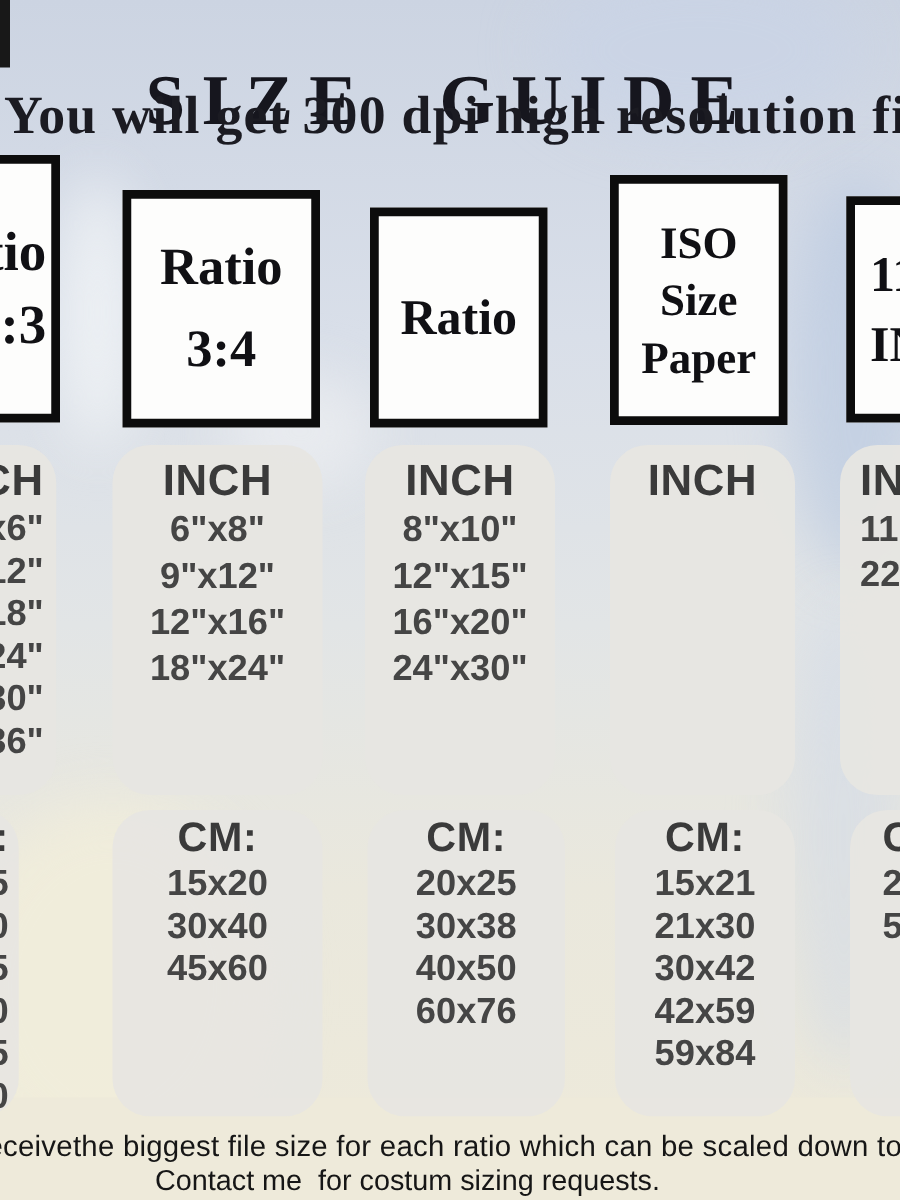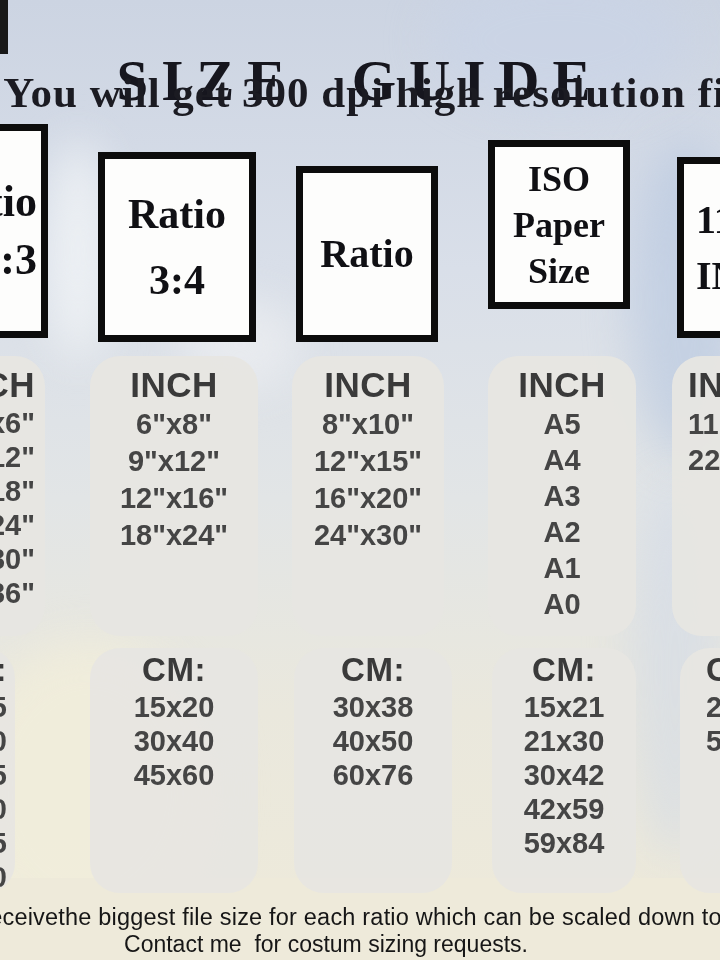--- a/index.html
+++ b/index.html
@@ -68,21 +68,21 @@
   .c2 .panel.cm  {left:90px;top:648px;width:168px;height:245px;}
   .c2 .panel.inch li{line-height:37px;}
 
   
   .c3 .box{left:296px;top:166px;width:142px;height:176px;font-size:40px;line-height:60px;}
   .c3 .panel.inch{left:292px;top:356px;width:152px;height:280px;}
   .c3 .panel.cm  {left:294px;top:648px;width:158px;height:245px;}
   .c3 .panel.inch li{line-height:37px;}
 
   
-  .c4 .box{left:488px;top:140px;width:142px;height:169px;font-size:36px;line-height:46px;}
+  .c4 .box{left:488px;top:140px;width:142px;height:200px;font-size:36px;line-height:46px;}
   .c4 .panel.inch{left:488px;top:356px;width:148px;height:280px;}
   .c4 .panel.cm  {left:492px;top:648px;width:144px;height:245px;}
   .c4 .panel.inch li{line-height:36px;}
 
   
   .c5 .box{left:677px;top:157px;width:170px;height:181px;font-size:40px;line-height:56px;
            align-items:flex-start;padding-left:12px;text-align:left;}
   .c5 .panel.inch{left:672px;top:356px;width:160px;height:280px;}
   .c5 .panel.cm  {left:680px;top:648px;width:160px;height:245px;}
   .c5 .panel.inch .ph, .c5 .panel.inch ul{text-align:left;padding-left:16px;}
@@ -177,43 +177,36 @@
     <ul>
         <li>8"x10"</li>
         <li>12"x15"</li>
         <li>16"x20"</li>
         <li>24"x30"</li>
       </ul>
   </div>
   <div class="panel cm">
     <div class="ph">CM:</div>
     <ul>
+        <li>20x25</li>
         <li>30x38</li>
         <li>40x50</li>
         <li>60x76</li>
       </ul>
   </div>
 </section>
 
 <section class="col c4">
   <div class="box">
       <div>ISO</div>
+      <div>Size</div>
       <div>Paper</div>
-      <div>Size</div>
-    </div>
-  <div class="panel inch">
-    <div class="ph">INCH</div>
-    <ul>
-        <li>A5</li>
-        <li>A4</li>
-        <li>A3</li>
-        <li>A2</li>
-        <li>A1</li>
-        <li>A0</li>
-      </ul>
+    </div>
+  <div class="panel inch">
+    <div class="ph">INCH</div>
   </div>
   <div class="panel cm">
     <div class="ph">CM:</div>
     <ul>
         <li>15x21</li>
         <li>21x30</li>
         <li>30x42</li>
         <li>42x59</li>
         <li>59x84</li>
       </ul>

